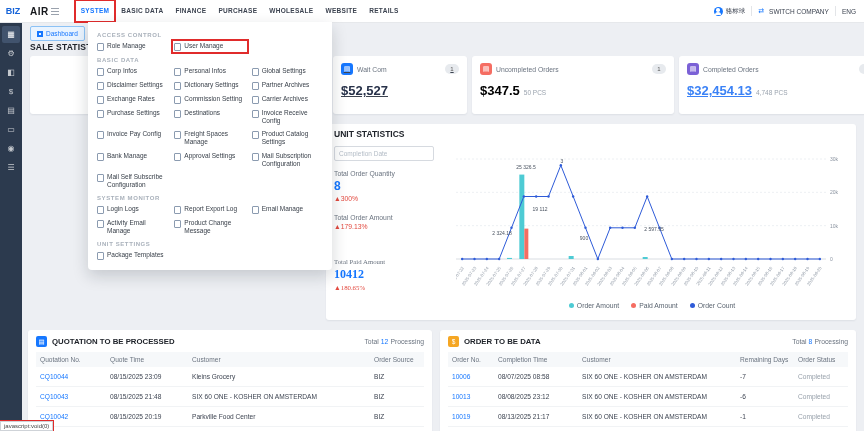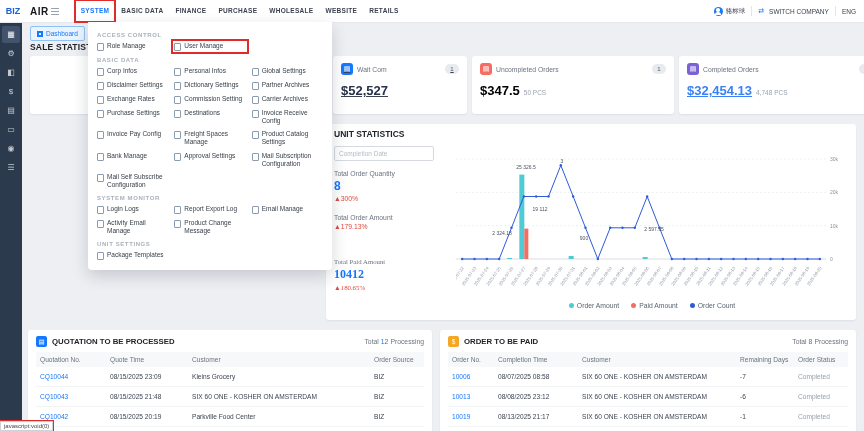--- a/index.html
+++ b/index.html
@@ -368,21 +368,21 @@
             <td></td>
           </tr>
         </tbody>
       </table>
     </div>
 </div>
 
 <div class="bpanel" id="pay-panel">
   <div class="bp-head">
     <span class="bp-icon" id="pay-icon" style="background: rgb(245, 166, 35);">$</span>
-    <span class="bp-title">ORDER TO BE PAID</span>
+    <span class="bp-title">ORDER TO BE DATA</span>
     <span class="bp-total">
       <span>Total</span><b>8</b><span>Processing</span>
     </span>
   </div>
   <div id="pay-table">
       <table>
         <colgroup>
           <col style="width: 46px;">
           <col style="width: 84px;">
           <col style="width: 158px;">

